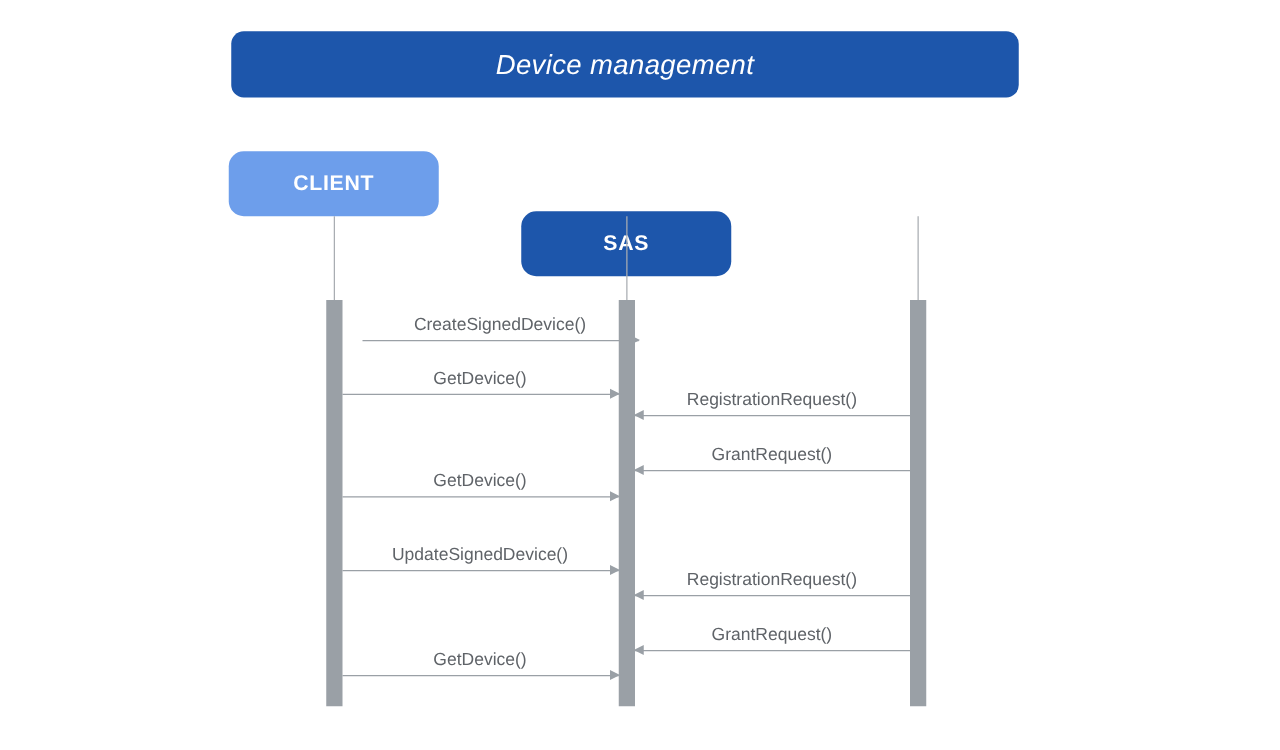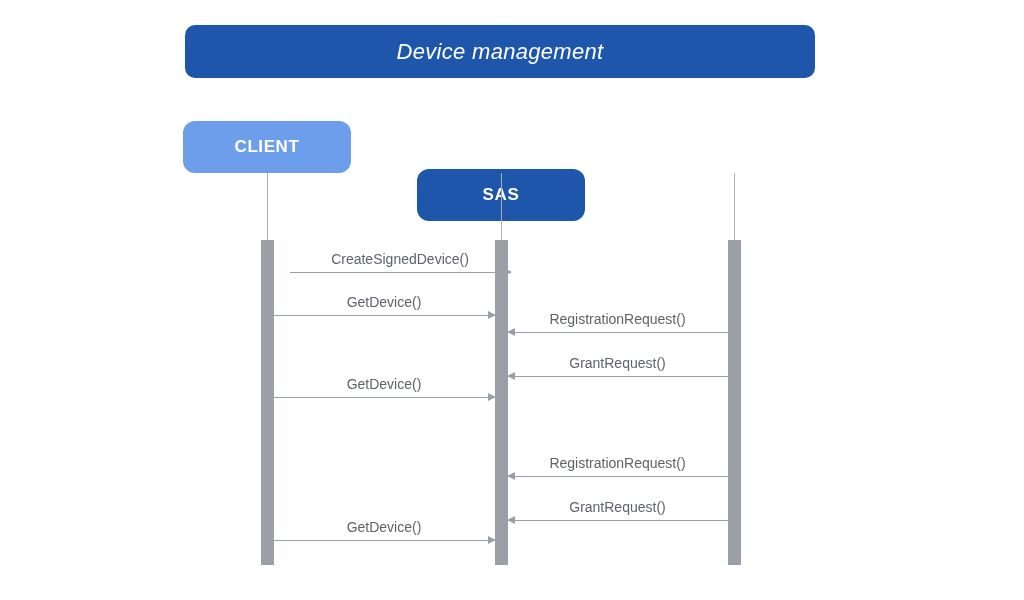--- a/index.html
+++ b/index.html
@@ -74,20 +74,25 @@
     <div class="msg" style="left: 507.5px; top: 352px; width: 220px; height: 25px;">
       <span class="msg-label">GrantRequest()</span>
       <div class="msg-line"></div>
       <div class="arrow-head left"></div>
     </div>
     <div class="msg" style="left: 273.5px; top: 373px; width: 221px; height: 25px;">
       <span class="msg-label">GetDevice()</span>
       <div class="msg-line"></div>
       <div class="arrow-head right"></div>
     </div>
+    <div class="msg" style="left: 273.5px; top: 432px; width: 221px; height: 25px;">
+      <span class="msg-label">UpdateSignedDevice()</span>
+      <div class="msg-line"></div>
+      <div class="arrow-head right"></div>
+    </div>
     <div class="msg" style="left: 507.5px; top: 452px; width: 220px; height: 25px;">
       <span class="msg-label">RegistrationRequest()</span>
       <div class="msg-line"></div>
       <div class="arrow-head left"></div>
     </div>
     <div class="msg" style="left: 507.5px; top: 496px; width: 220px; height: 25px;">
       <span class="msg-label">GrantRequest()</span>
       <div class="msg-line"></div>
       <div class="arrow-head left"></div>
     </div>

